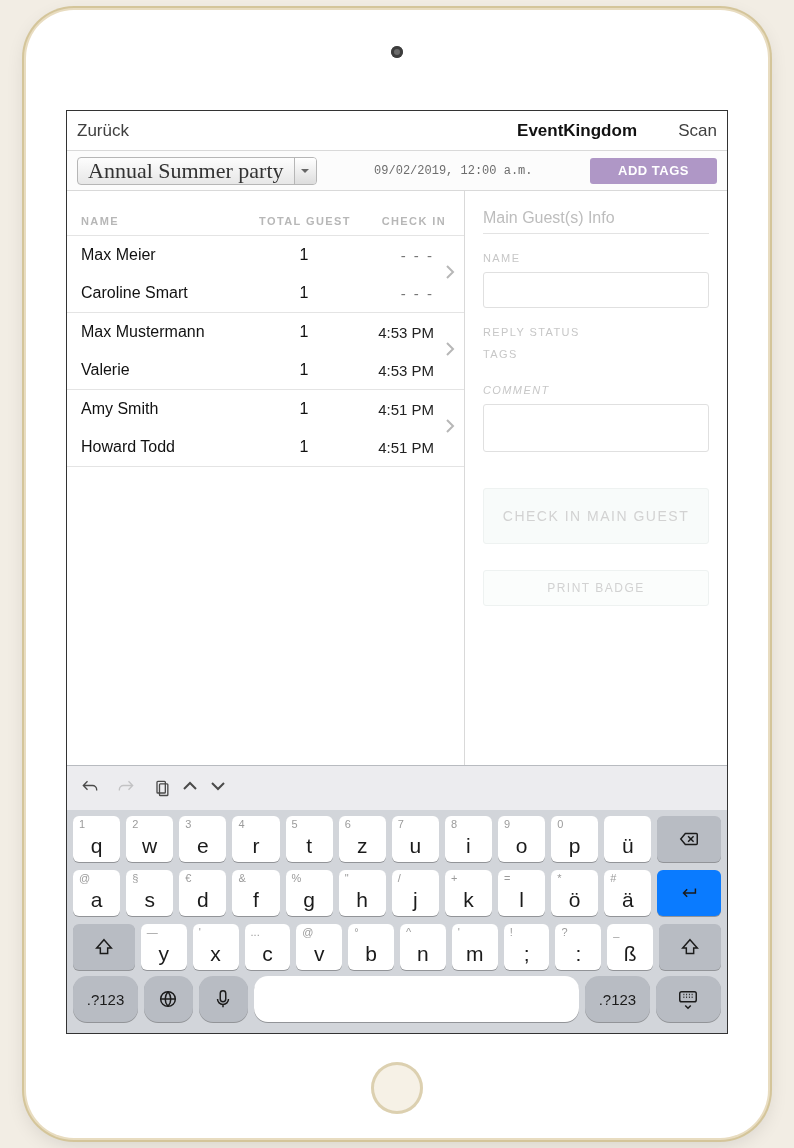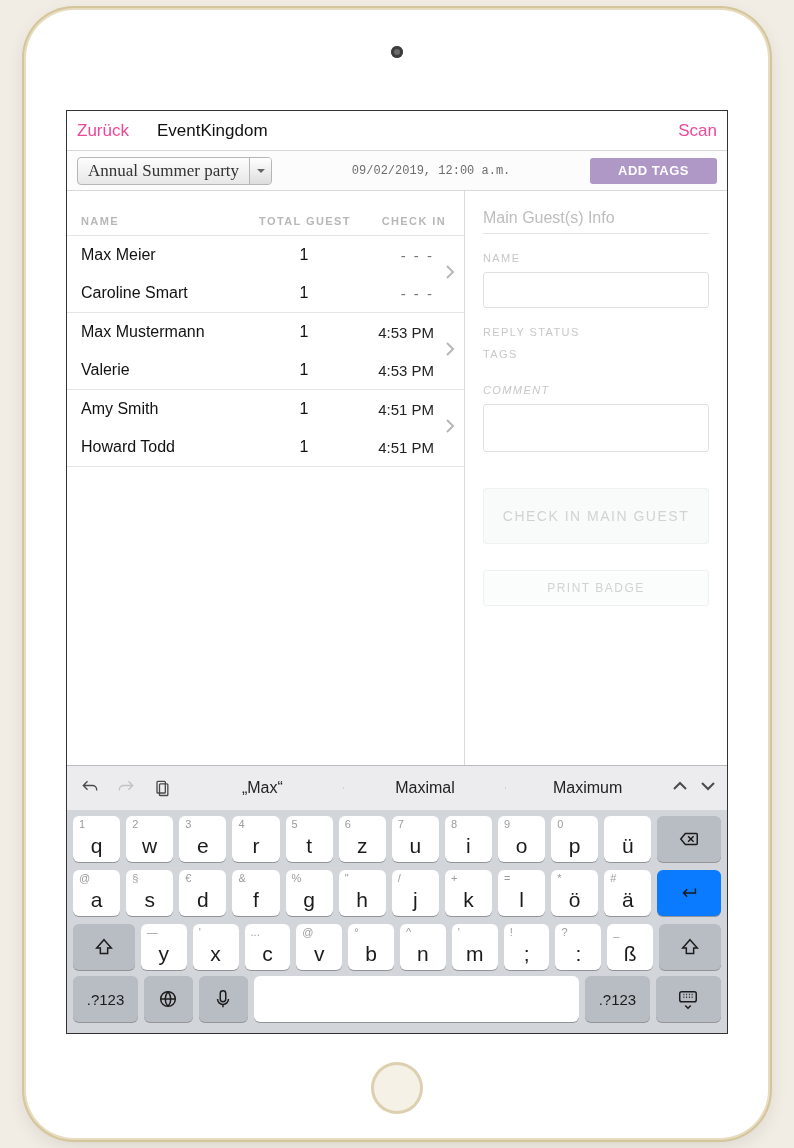--- a/index.html
+++ b/index.html
@@ -55,31 +55,31 @@
   
   .navbar {
     height: 40px;
     border-bottom: 1px solid #d9d9d9;
     display: flex;
     align-items: center;
     justify-content: space-between;
     padding: 0 10px;
   }
   .nav-left, .nav-right {
-    color: #ec4899;
+    color: #404040;
     font-size: 17px;
     flex: 0 0 80px;
   }
   .nav-right { text-align: right; }
   .nav-title {
     font-size: 17px;
-    font-weight: 400;
+    font-weight: 700;
     color: #111;
     flex: 1;
-    text-align: left;
+    text-align: right;
   }
 
   
   .subbar {
     height: 40px;
     border-bottom: 1px solid #d9d9d9;
     background: #fcfcfc;
     display: flex;
     align-items: center;
     padding: 0 10px;
@@ -89,21 +89,21 @@
     display: flex;
     align-items: center;
     height: 28px;
     background: linear-gradient(#fdfdfd,#e7e7e7);
     border: 1px solid #b6b6b6;
     border-radius: 4px;
     overflow: hidden;
   }
   .event-select .label {
     padding: 0 10px;
-    font-size: 17px;
+    font-size: 22px;
     font-family: Georgia, serif;
     color: #333;
   }
   .event-select .caret-box {
     width: 22px;
     height: 100%;
     border-left: 1px solid #b6b6b6;
     display: flex;
     align-items: center;
     justify-content: center;
@@ -312,21 +312,21 @@
   }
   .key.grey { background:#b8bcc3; }
   .key.blue { background:#0a7bff; }
   .key.blue svg { stroke:#fff; }
   .key.icon { align-items:center; padding-bottom:0; }
   .key.icon svg { width:22px; height:22px; stroke:#1b1b1b; fill:none; stroke-width:1.6; }
   .key.wider { flex: 1.35; }
   .kb-bottom { display:flex; gap:6px; padding:0 6px 8px 6px; }
   .bkey {
     height:46px;
-    border-radius:6px;
+    border-radius:14px;
     box-shadow: 0 1px 0 rgba(0,0,0,0.3);
     display:flex;
     align-items:center;
     justify-content:center;
     font-size:15px;
     color:#1b1b1b;
   }
   .bkey.grey { background:#b8bcc3; }
   .bkey.white { background:#fff; }
   .bkey svg { width:22px; height:22px; stroke:#1b1b1b; fill:none; stroke-width:1.6; }
@@ -445,25 +445,20 @@
             <svg viewBox="0 0 24 24">
               <path d="M15 14 L20 9 L15 4 M20 9 H9 a5 5 0 0 0 -5 5 v1"></path>
             </svg>
           </div>
         <div class="kb-tool">
             <svg viewBox="0 0 24 24">
               <rect x="6" y="4" width="10" height="14" rx="1"></rect>
               <rect x="9" y="7" width="10" height="14" rx="1"></rect>
             </svg>
           </div>
-        <div class="kb-sugs">
-          <div class="kb-sug">„Max“</div>
-          <div class="kb-sug">Maximal</div>
-          <div class="kb-sug">Maximum</div>
-        </div>
         <div class="kb-arrows">
           <span><svg viewBox="0 0 18 18">
                 <path d="M3 12 L9 6 L15 12"></path>
               </svg></span>
           <span><svg viewBox="0 0 18 18">
                 <path d="M3 6 L9 12 L15 6"></path>
               </svg></span>
         </div>
       </div>
 

